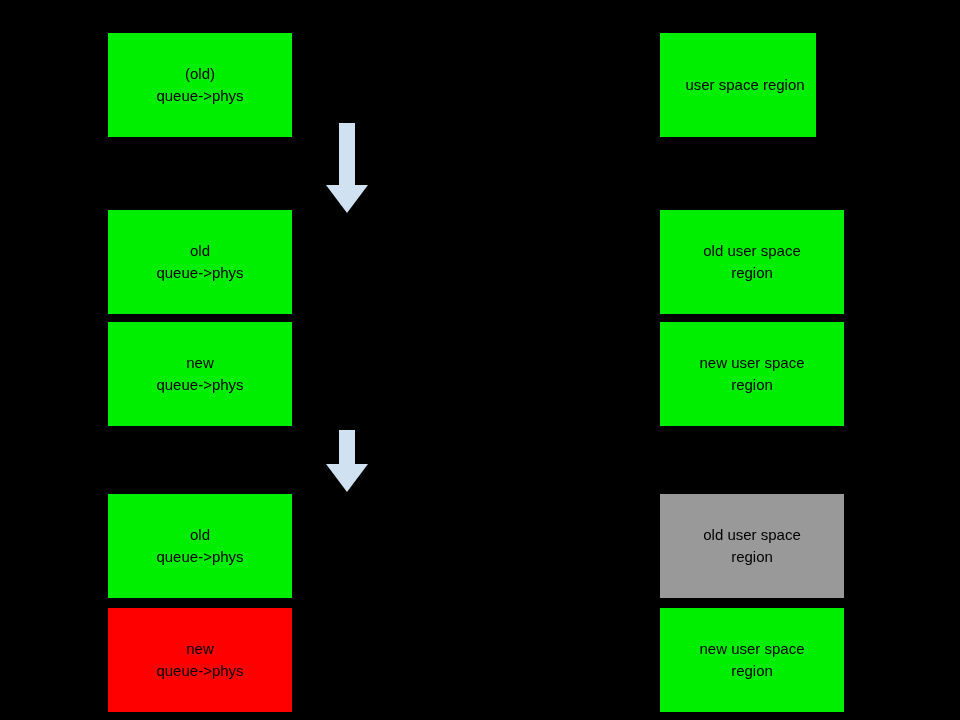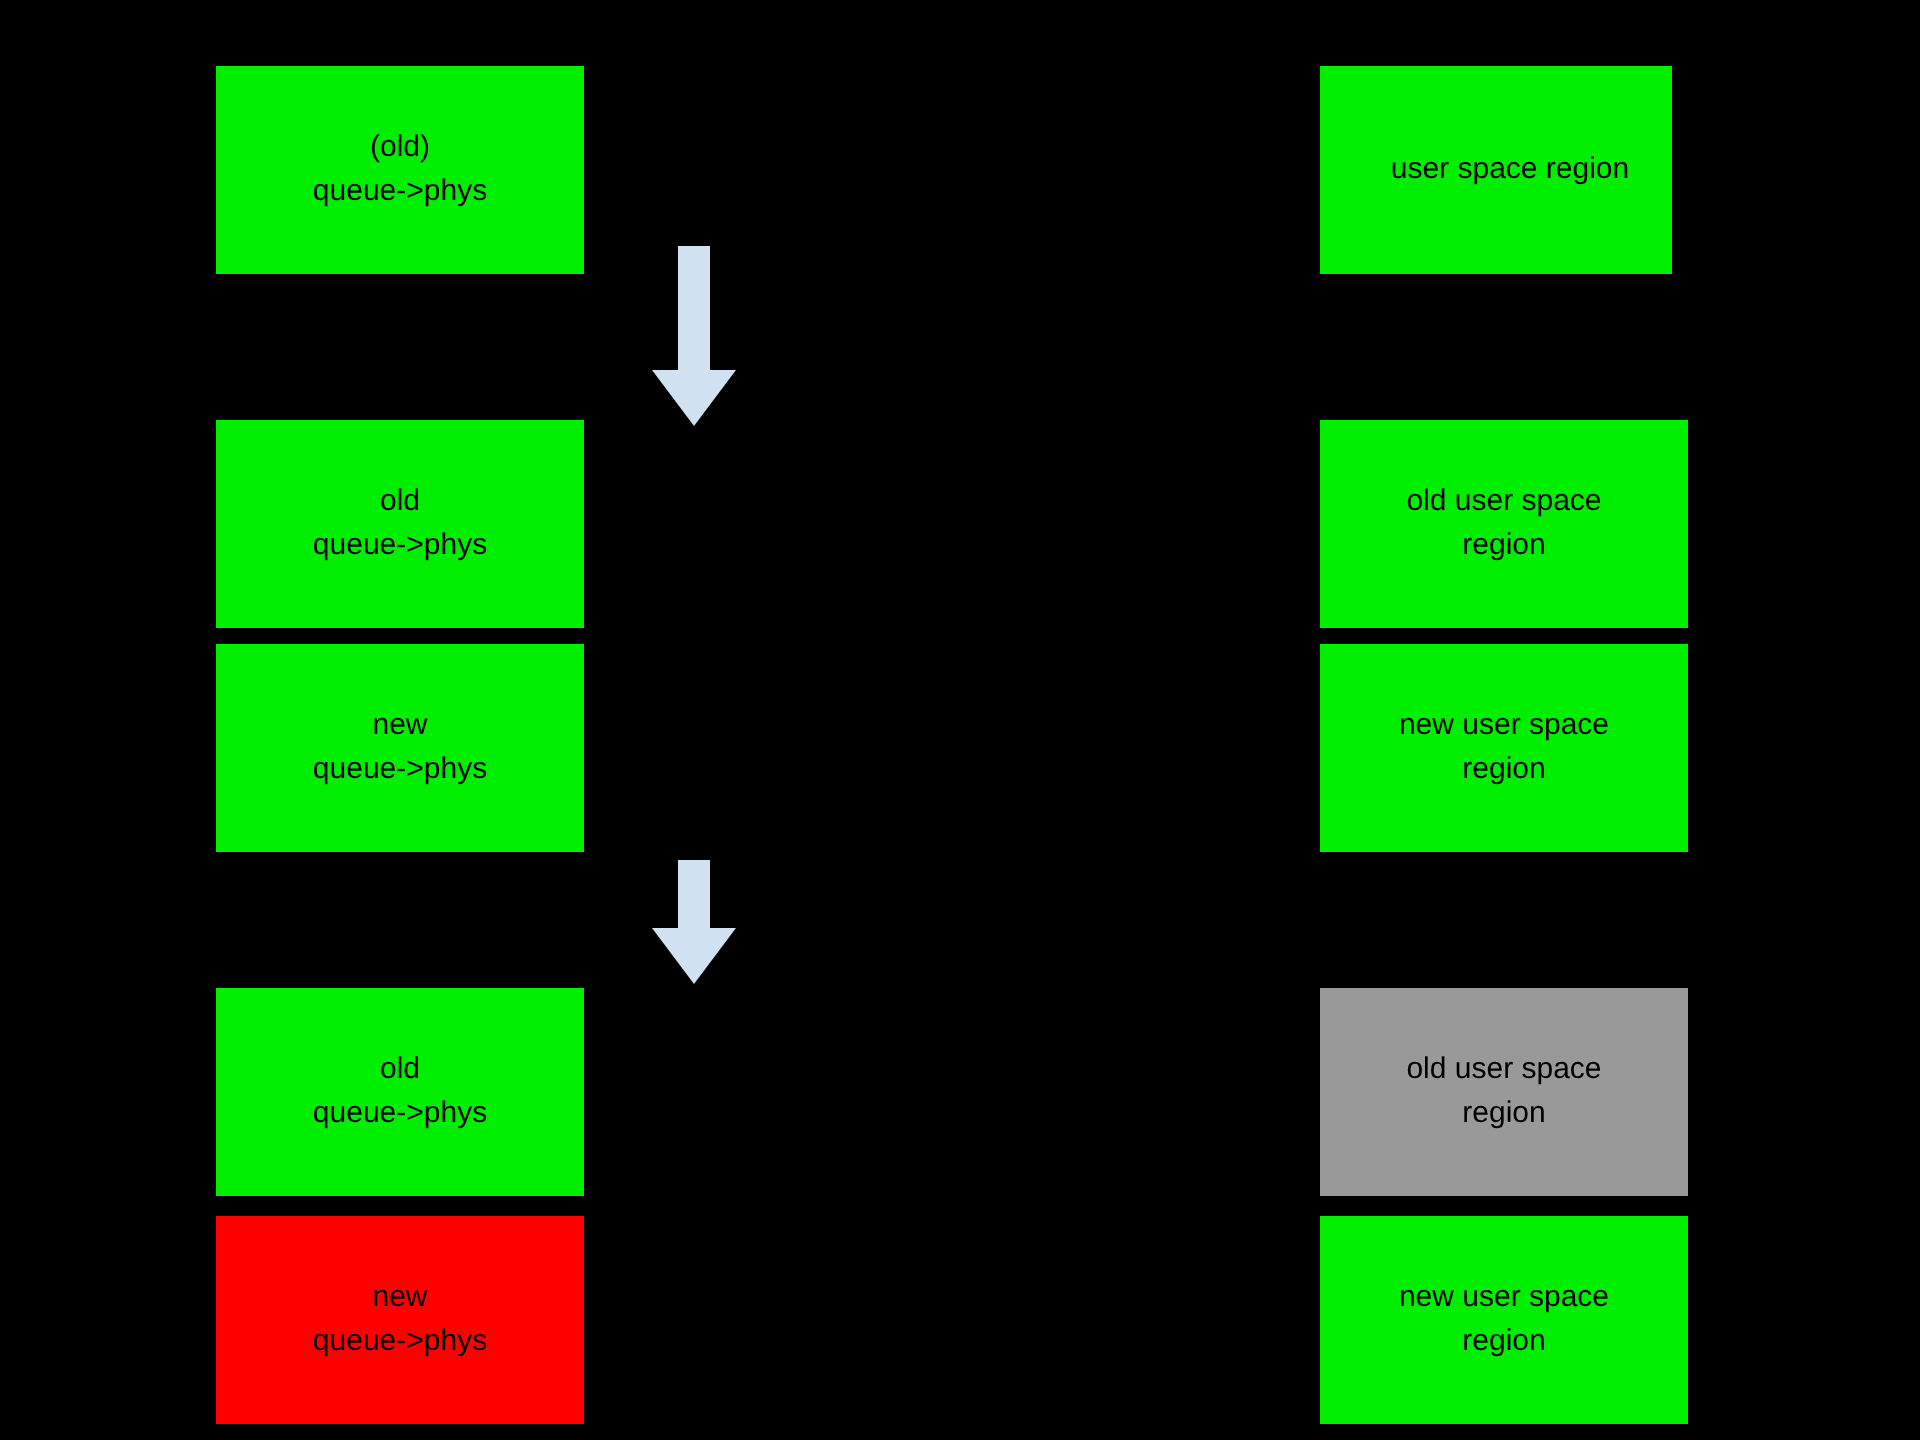--- a/index.html
+++ b/index.html
@@ -45,21 +45,21 @@
 </head>
 <body style="background: rgb(0, 0, 0);">
 
 <div id="canvas" style="width: 960px; height: 720px; background: rgb(0, 0, 0);">
 
   <div class="box" style="left: 108px; top: 33px; width: 184px; height: 104px; background: rgb(0, 238, 0); color: rgb(0, 0, 0);">
     <span class="box-label">(old)
 queue-&gt;phys</span>
   </div>
 
-  <div class="box" style="left: 660px; top: 33px; width: 176px; height: 104px; background: rgb(0, 238, 0); color: rgb(0, 0, 0); padding-left: 20px;">
+  <div class="box" style="left: 660px; top: 33px; width: 156px; height: 104px; background: rgb(0, 238, 0); color: rgb(0, 0, 0); padding-left: 20px;">
     <span class="box-label">user space region</span>
   </div>
 
   <div class="arrow" style="left: 326px; top: 123px; width: 42px; height: 90px;">
     <svg viewBox="0 0 42 90" preserveAspectRatio="none">
       <polygon points="13,0 29,0 29,62 42,62 21,90 0,62 13,62" fill="#d0e2f2"></polygon>
     </svg>
   </div>
 
   <div class="box" style="left: 108px; top: 210px; width: 184px; height: 104px; background: rgb(0, 238, 0); color: rgb(0, 0, 0);">

